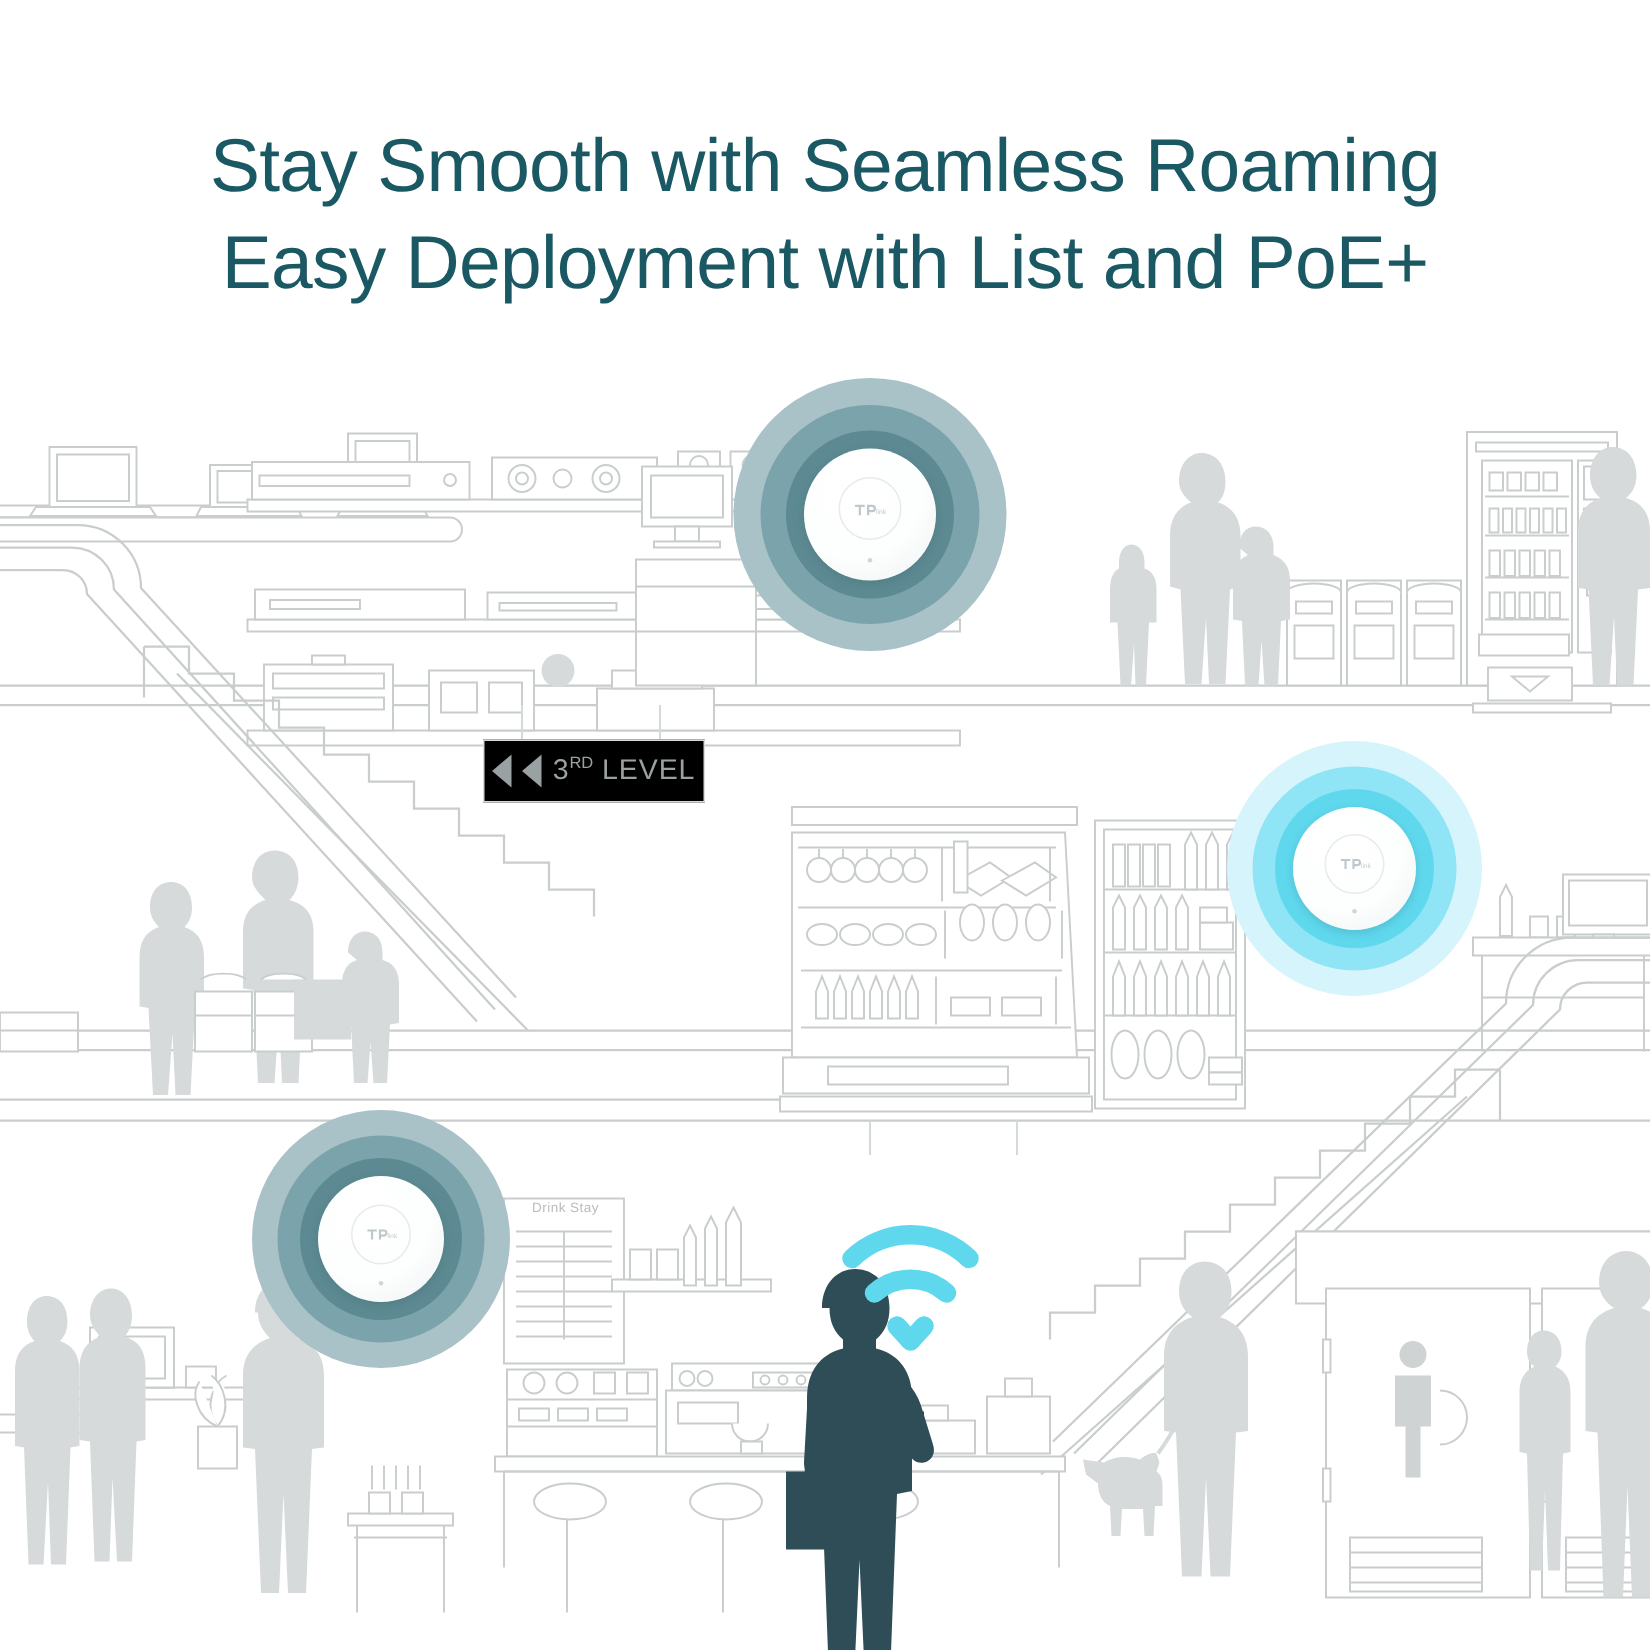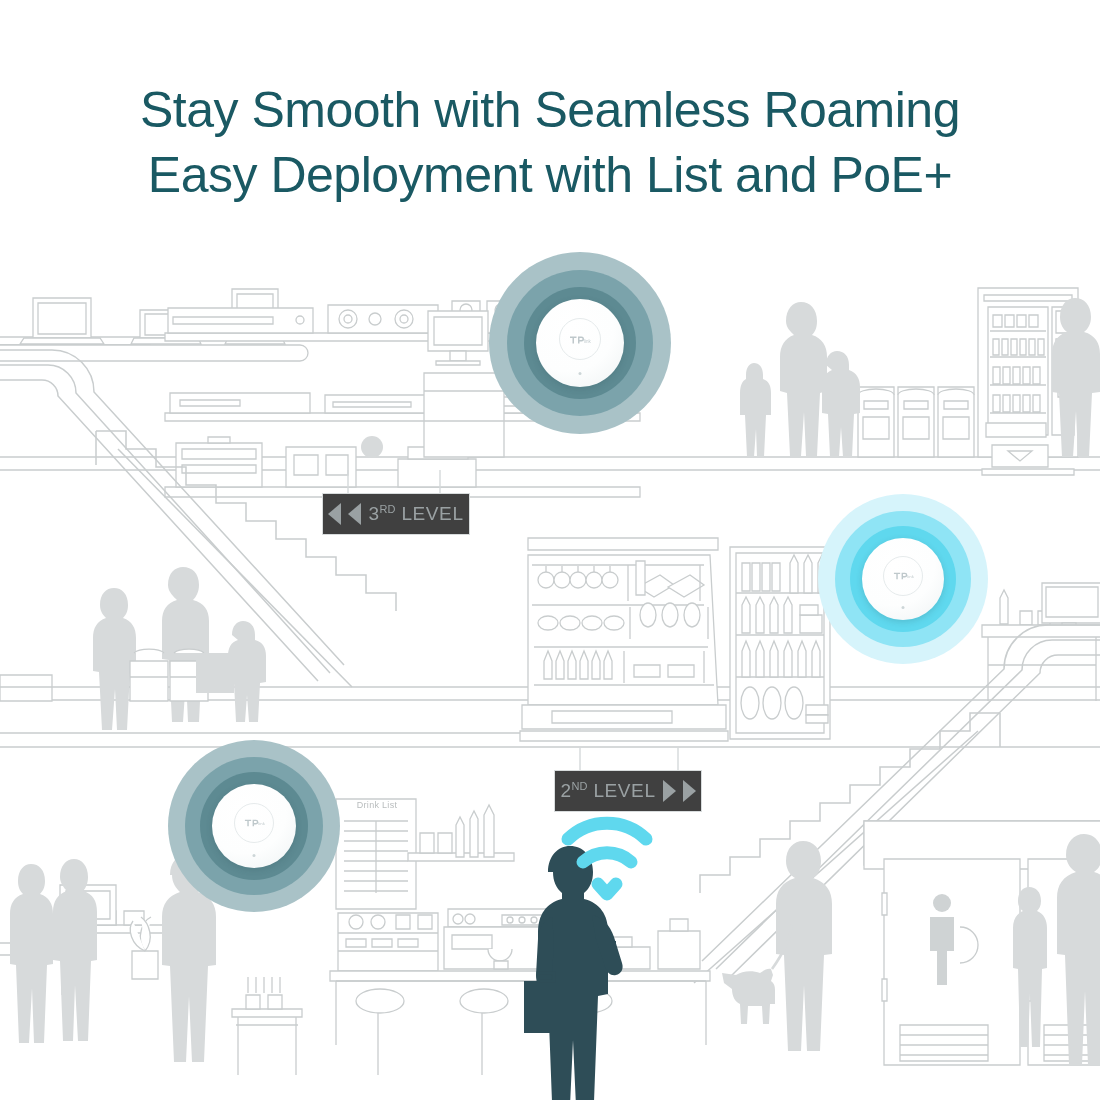--- a/index.html
+++ b/index.html
@@ -26,21 +26,21 @@
             radial-gradient(circle at 38% 32%,#ffffff 0%,#fdfefe 55%,#eef2f3 100%);
             box-shadow:0 2px 6px rgba(40,70,80,.18);}
   .ap .inner{position:absolute;left:50%;top:46%;transform:translate(-50%,-50%);
              border-radius:50%;border:1px solid #e6ebec;
              display:flex;align-items:center;justify-content:center;}
   .ap .led{position:absolute;left:50%;transform:translateX(-50%);
            width:3px;height:3px;border-radius:50%;background:#cdd6d8;}
   .tplogo{opacity:.30;}
 
   
-  .sign{position:absolute;background:#404040;border:1px solid #d8dcdd;
+  .sign{position:absolute;background:#000000;border:1px solid #d8dcdd;
         display:flex;align-items:center;justify-content:center;gap:7px;
         color:#9aa1a3;font-size:19px;letter-spacing:.6px;box-sizing:border-box;}
   .sign .txt{white-space:nowrap;}
   .sign sup{font-size:11px;letter-spacing:0;}
   .tri{width:0;height:0;border-top:11px solid transparent;
        border-bottom:11px solid transparent;}
   .tri-l{border-right:13px solid #9aa1a3;}
   .tri-r{border-left:13px solid #9aa1a3;}
 </style>
 </head>
@@ -553,28 +553,20 @@
 
   <div class="sign" style="left:322px;top:493px;width:148px;height:42px;">
     <span class="tri tri-l"></span>
     <span class="tri tri-l"></span>
     <span class="txt">
       <span>3</span><sup>RD</sup>
       <span>LEVEL</span>
     </span>
   </div>
 
-  <div class="sign" style="left:554px;top:770px;width:148px;height:42px;">
-    <span class="txt">
-      <span>2</span><sup>ND</sup>
-      <span>LEVEL</span>
-    </span>
-    <span class="tri tri-r"></span>
-    <span class="tri tri-r"></span>
-  </div>
 
   <div class="ap" style="left:489px;top:252px;width:182px;height:182px;">
     <div class="ring" style="width:182px;height:182px;background:#a9c2c7;"></div>
     <div class="ring" style="width:146px;height:146px;background:#7ba3ab;"></div>
     <div class="ring" style="width:112px;height:112px;background:#5d8a92;"></div>
     <div class="disc" style="width:88px;height:88px;">
       <div class="inner" style="width:40px;height:40px;">
         <svg class="tplogo" width="24" height="11" viewBox="0 0 48 22">
           <path d="M4 5 h13 v3 h-5 v11 h-3 V8 H4 Z" fill="#2e4d57"></path>
           <path d="M20 5 h7 a5 5 0 0 1 0 10 h-4 v4 h-3 Z M23 8 v4 h4 a2 2 0 0 0 0-4 Z" fill="#2e4d57"></path>
@@ -611,15 +603,15 @@
           <path d="M4 5 h13 v3 h-5 v11 h-3 V8 H4 Z" fill="#2e4d57"></path>
           <path d="M20 5 h7 a5 5 0 0 1 0 10 h-4 v4 h-3 Z M23 8 v4 h4 a2 2 0 0 0 0-4 Z" fill="#2e4d57"></path>
           <text x="32" y="17" font-size="9" fill="#2e4d57" font-family="sans-serif">link</text>
         </svg>
       </div>
       <div class="led" style="bottom:11px;"></div>
     </div>
   </div>
 
   <div style="position:absolute;left:346px;top:800px;width:62px;text-align:center;
-              font-size:9px;color:#b9bdbe;letter-spacing:.3px;">Drink List</div>
+              font-size:9px;color:#b9bdbe;letter-spacing:.3px;">Drink Stay</div>
 
 </div>
 
 </body></html>

